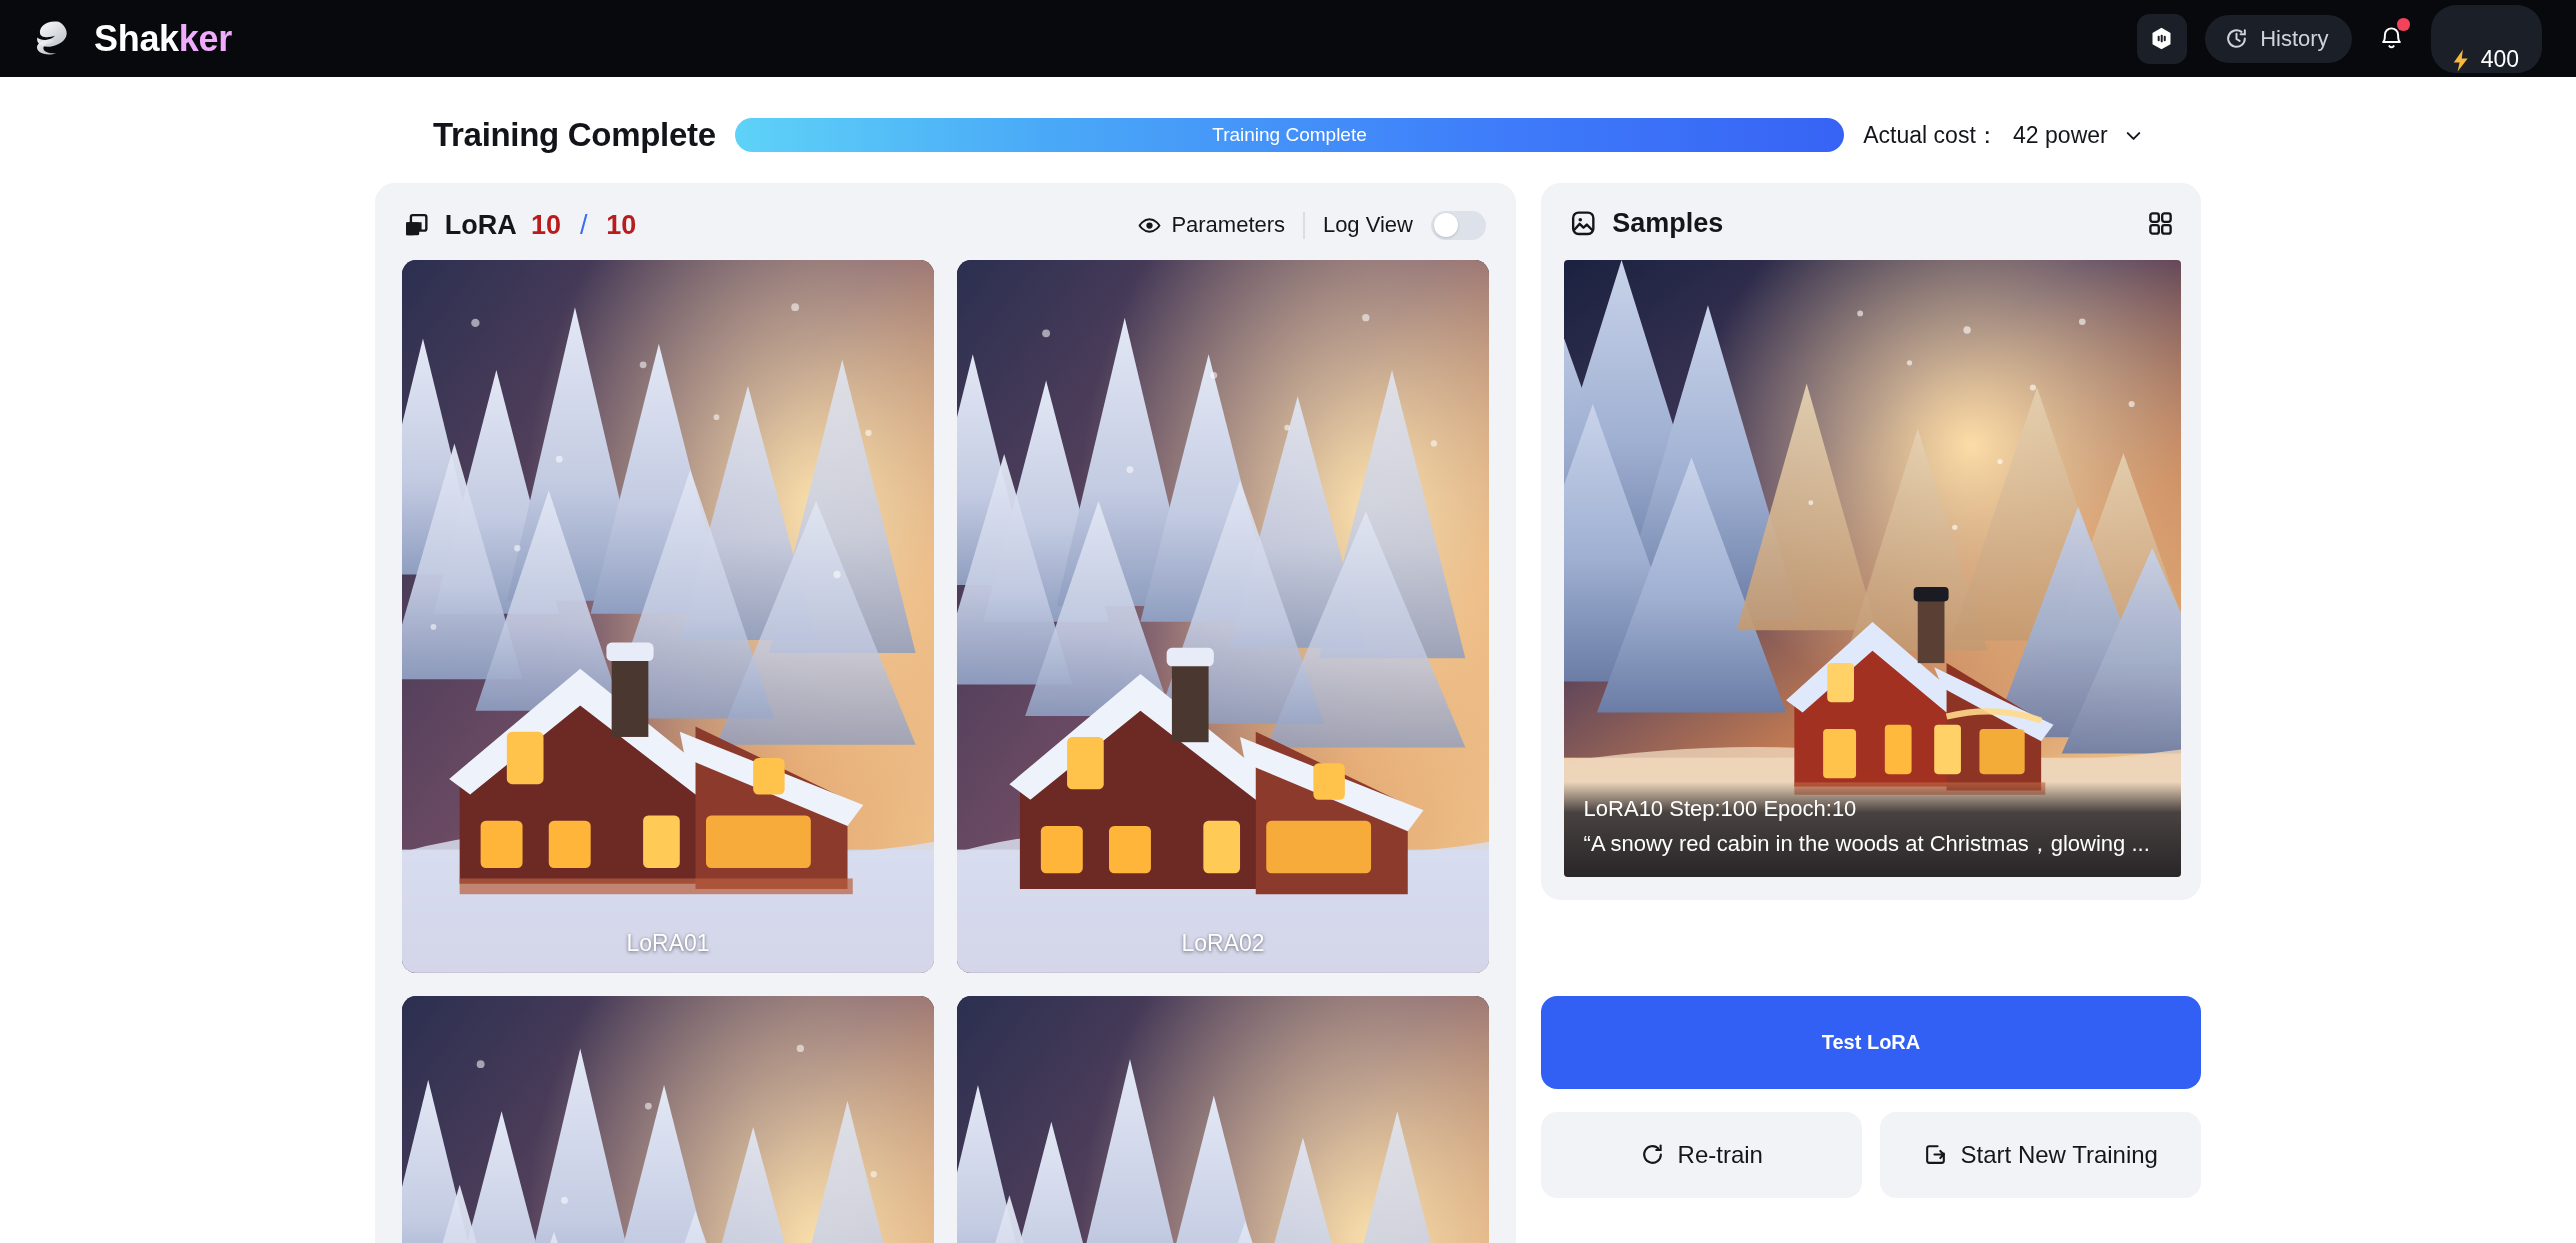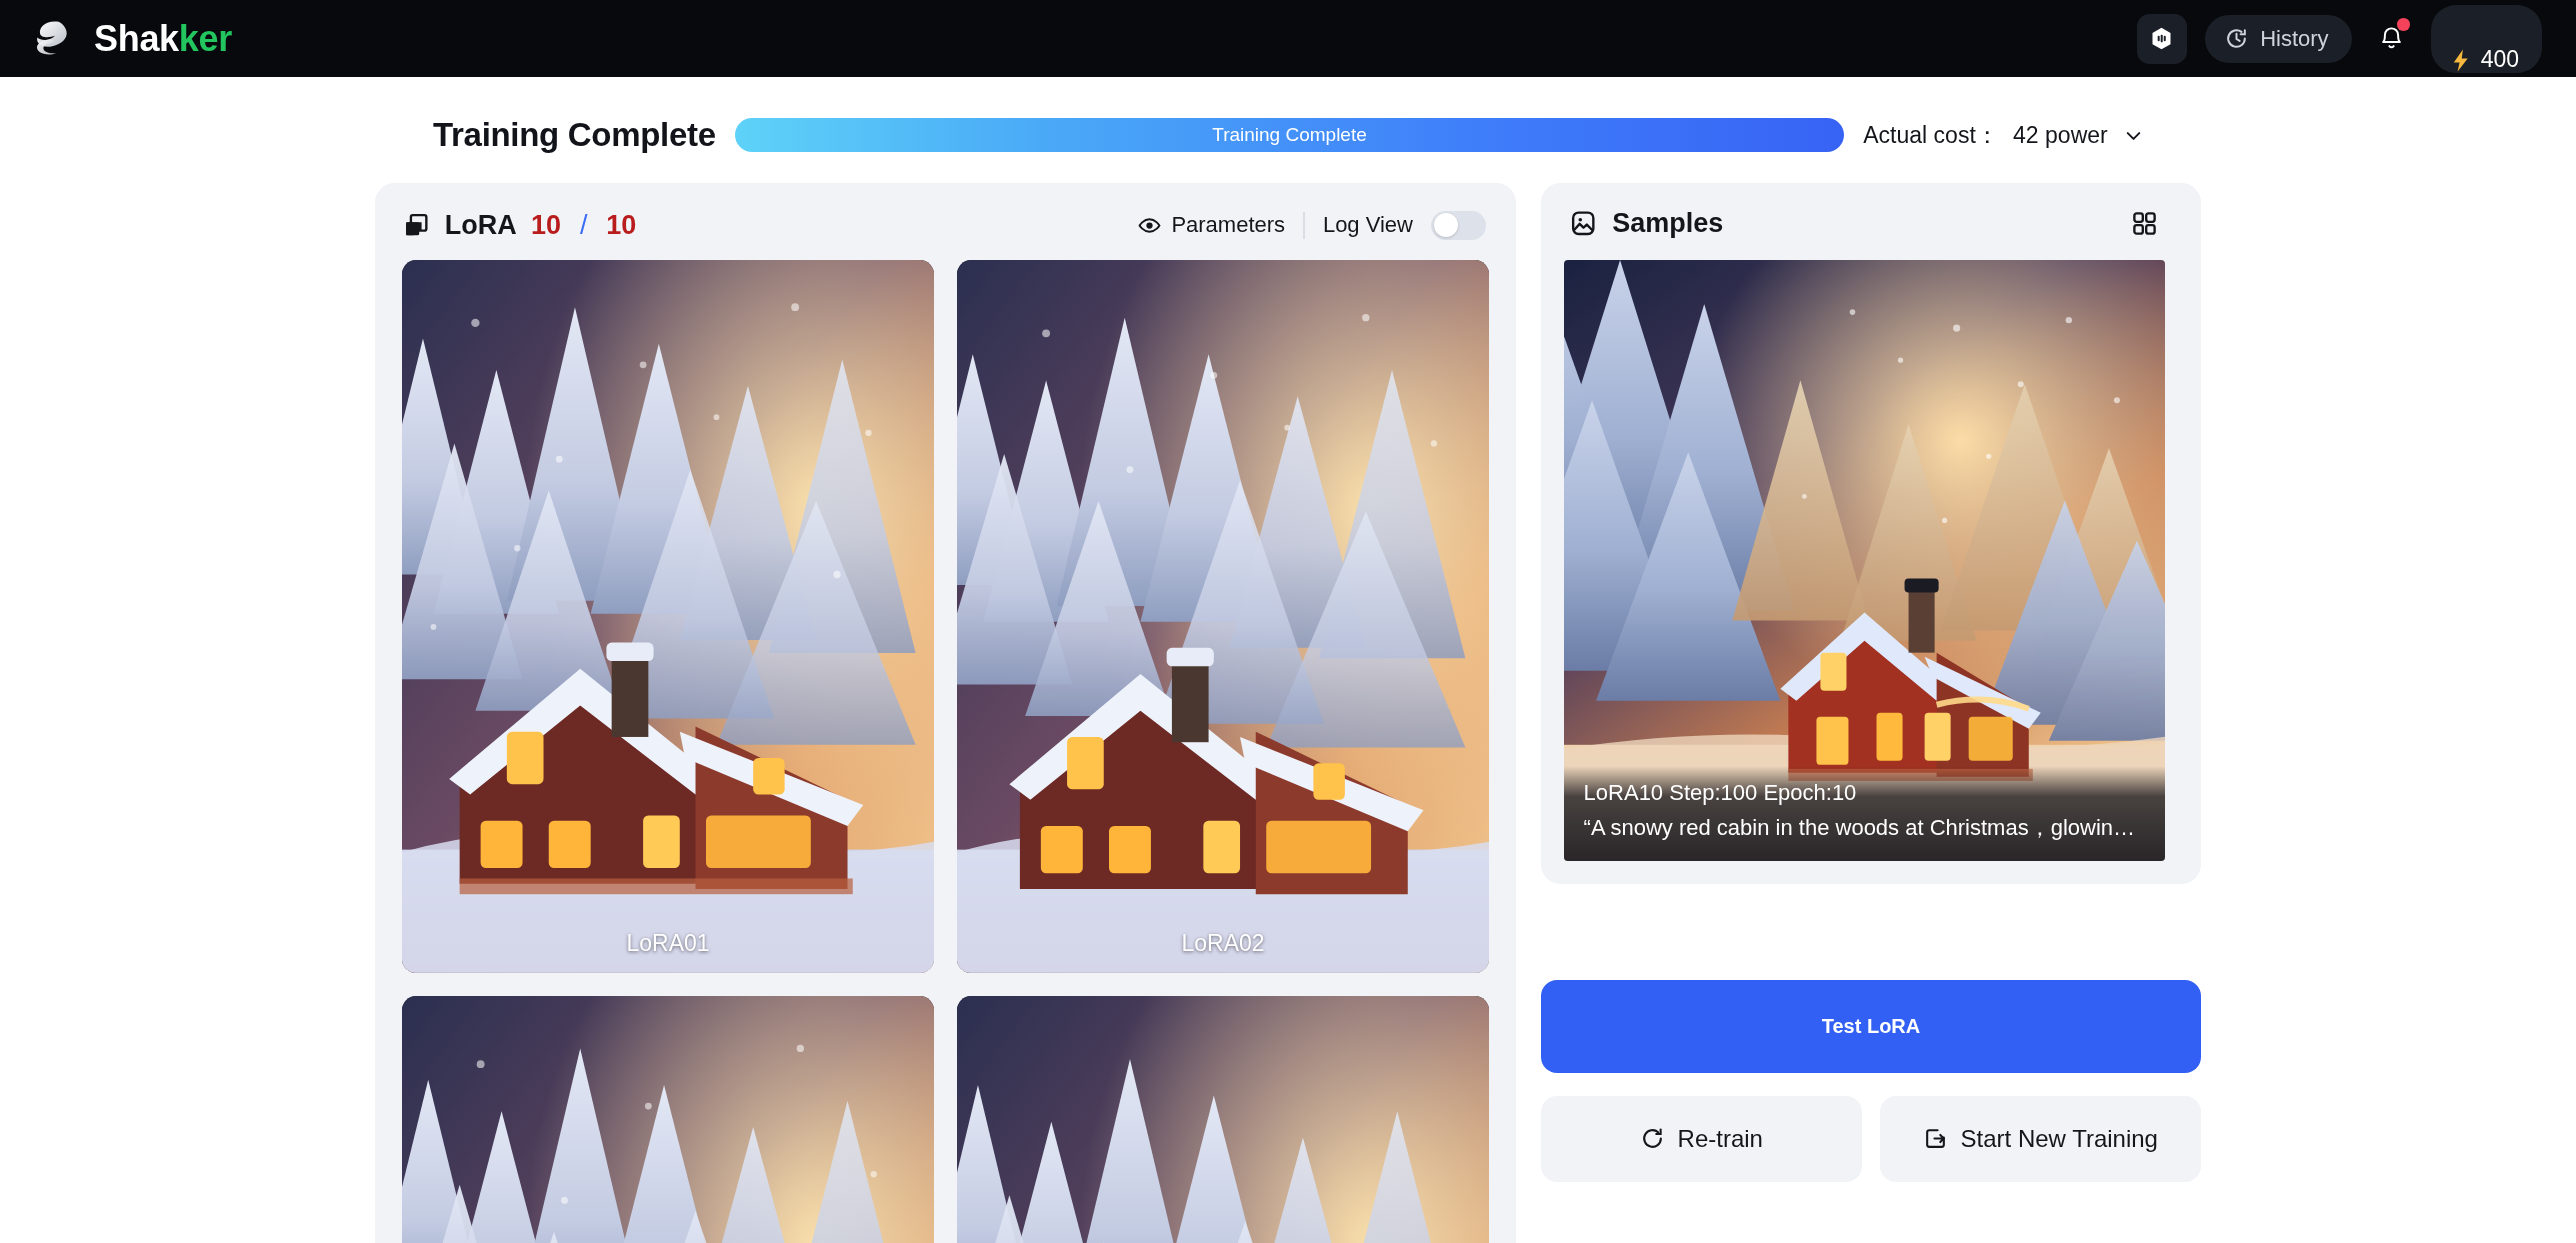--- a/index.html
+++ b/index.html
@@ -24,21 +24,21 @@
   }
   .brand { display: flex; align-items: center; gap: 16px; }
   .brand-logo { width: 46px; height: 41px; display: block; }
   .brand-text {
     font-size: 36px;
     font-weight: 600;
     letter-spacing: -0.3px;
     line-height: 1;
   }
   .brand-text .part-a { color: #ffffff; }
-  .brand-text .part-b { color: #22c55e; text-align: right; }
+  .brand-text .part-b { color: #f0abfc; text-align: right; }
 
   .topbar-right { display: flex; align-items: center; gap: 18px; }
 
   .hex-badge {
     width: 50px; height: 50px;
     background: #1b1f27;
     border-radius: 12.5px;
     display: flex; align-items: center; justify-content: center;
   }
   .history-btn {
@@ -255,21 +255,21 @@
   
   .right-col {
     flex: 0 0 660px;
     display: flex;
     flex-direction: column;
     gap: 23px;
   }
   .samples-panel {
     background: #f1f3f7;
     border-radius: 19.6px;
-    padding: 25px 36px 23px 23px;
+    padding: 25px 20px 23px 23px;
   }
   .samples-head {
     display: flex;
     align-items: center;
     justify-content: space-between;
     padding: 0 7.1px 21.4px 5.4px;
   }
   .samples-title {
     display: flex; align-items: center; gap: 14.3px;
     font-size: 27px; font-weight: 600; color: #14161c;

